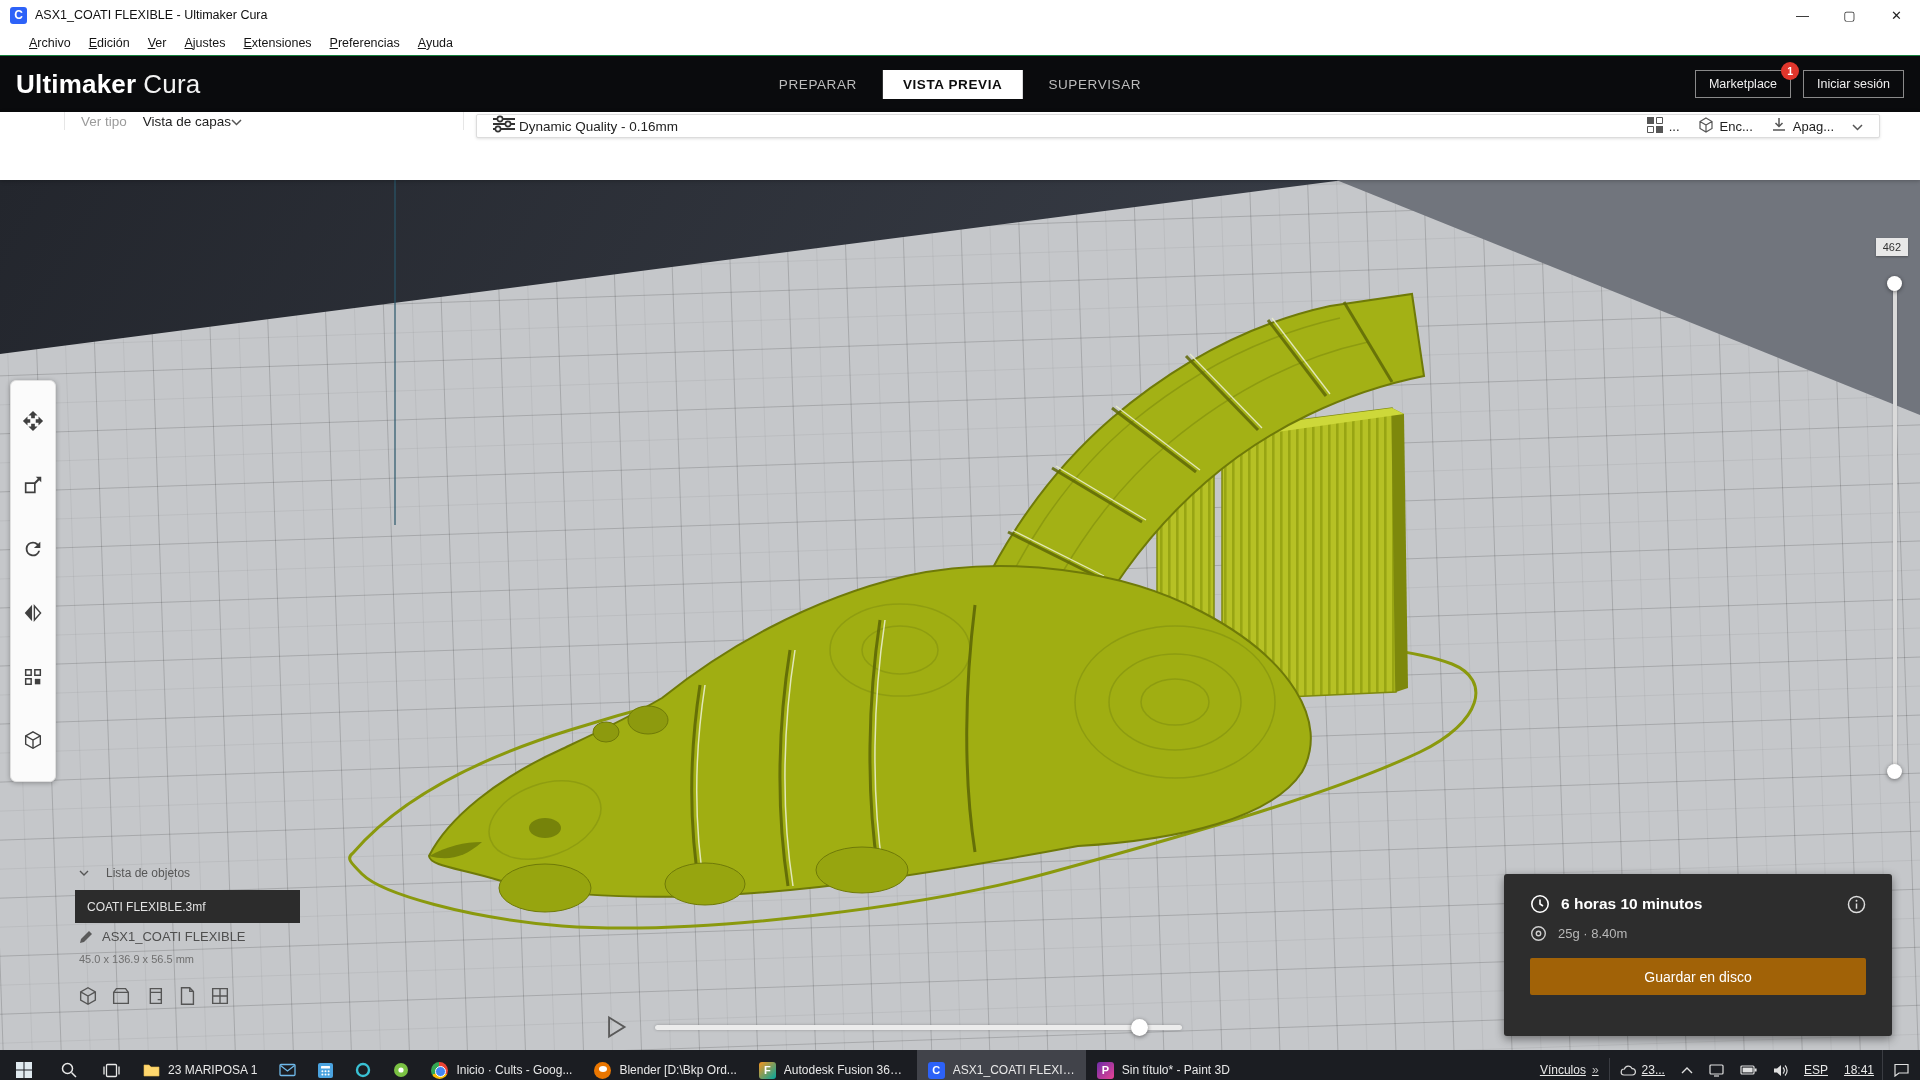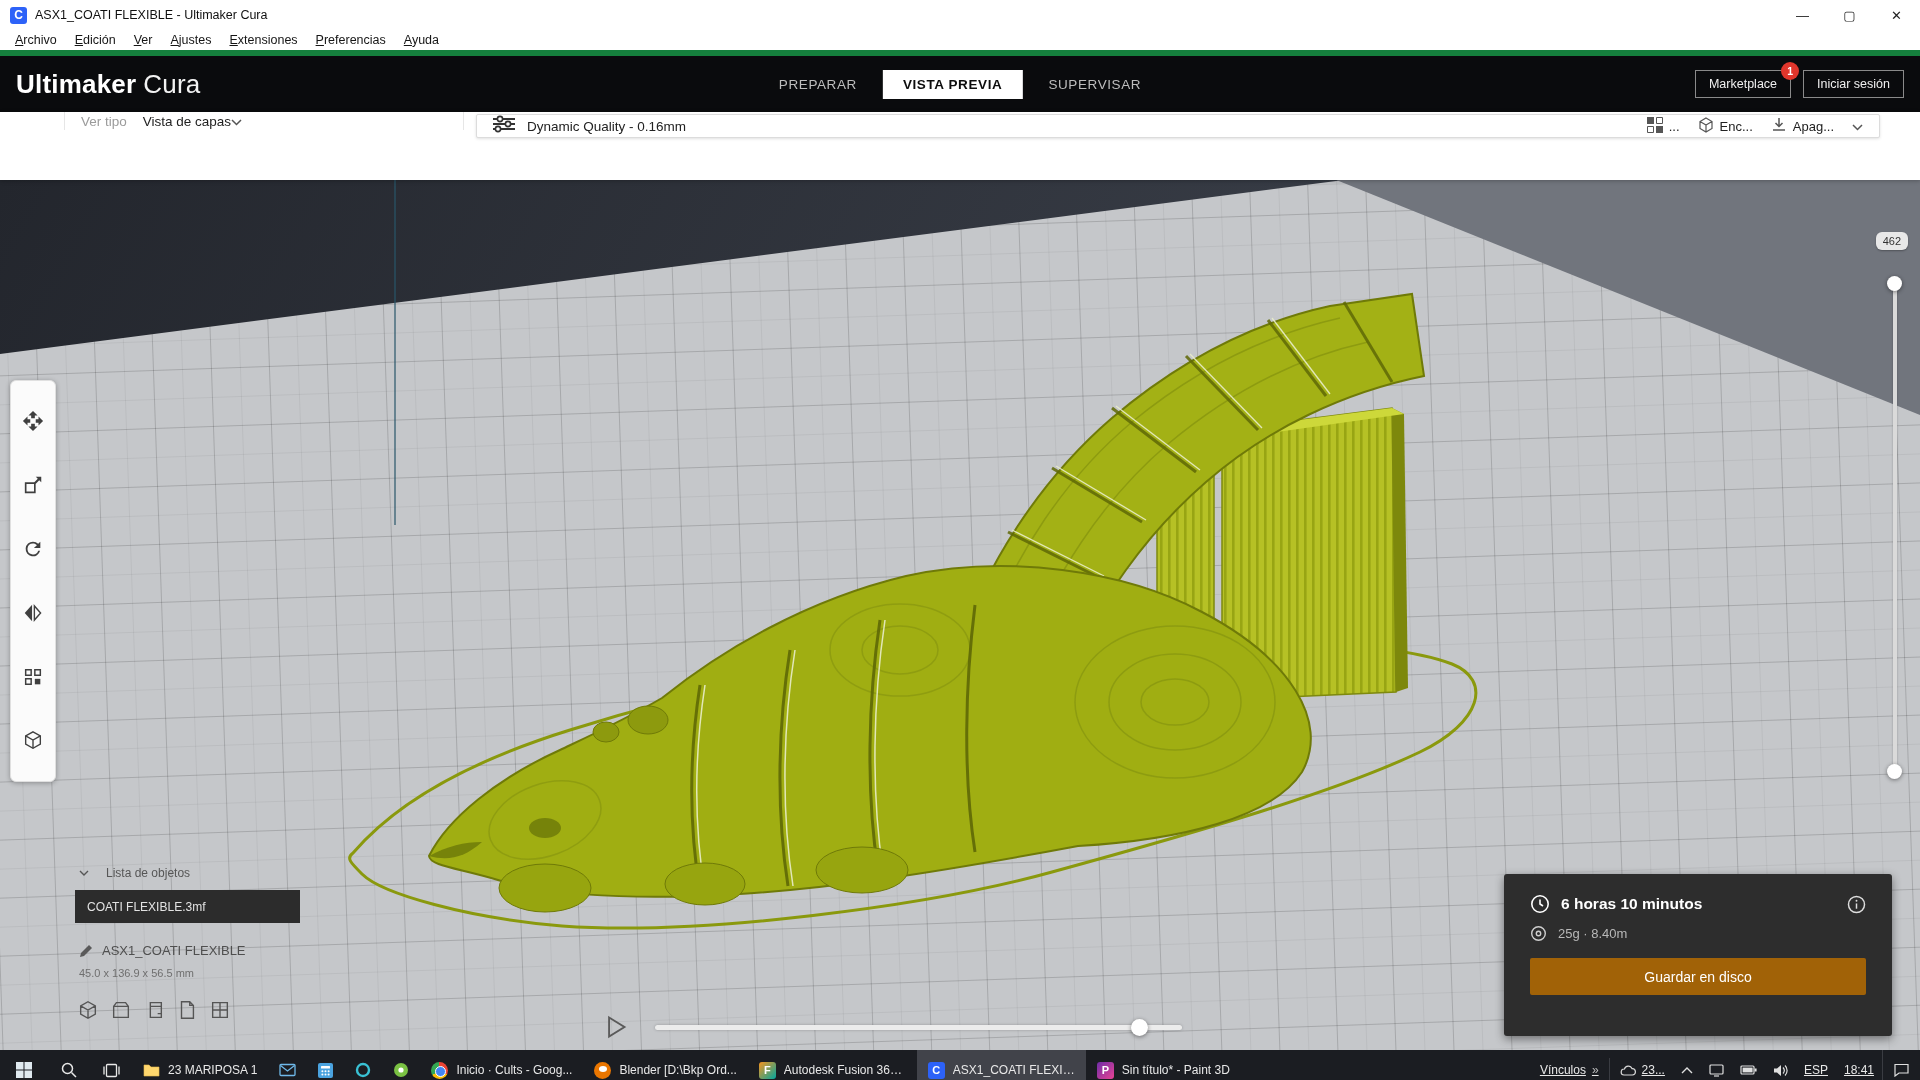--- a/index.html
+++ b/index.html
@@ -12,22 +12,22 @@
   
   .titlebar { height:30px; background:#ffffff; display:flex; align-items:center; }
   .app-icon { width:17px; height:17px; border-radius:3px; background:#2d62f8; color:#fff;
     font-size:12px; font-weight:bold; display:flex; align-items:center; justify-content:center;
     margin:0 8px 0 10px; }
   .wtitle { font-size:12.5px; color:#101010; }
   .win-controls { margin-left:auto; display:flex; height:100%; }
   .win-btn { width:47px; display:flex; align-items:center; justify-content:center;
     font-size:13px; color:#222; }
   
-  .menubar { height:26px; background:#ffffff; border-bottom:6px solid #15803d;
-    display:flex; align-items:center; padding-left:6px; }
+  .menubar { height:26px; background:#ffffff; border-bottom:1px solid #15803d;
+    display:flex; align-items:center; padding-left:20px; }
   .menu-item { padding:0 9px; font-size:12.5px; color:#151515; }
   .menu-item:first-letter { text-decoration:underline; }
   
   .header { height:56px; background:#0a0b0d; display:flex; align-items:center;
     padding:0 16px; position:relative; }
   .logo { color:#fff; font-size:26px; letter-spacing:.2px; white-space:nowrap; }
   .logo .heavy { font-weight:bold; }
   .logo .light { font-weight:normal; opacity:.95; margin-left:7px; }
   .header-tabs { position:absolute; left:50%; transform:translateX(-50%);
     display:flex; align-items:center; gap:6px; }
@@ -41,21 +41,21 @@
     justify-content:center; font-weight:bold; }
   
   .stagemenu { height:68px; background:#ffffff; display:flex; align-items:flex-start;
     position:relative; z-index:6; box-shadow:0 1px 4px rgba(0,0,0,.25); }
   .dropdown { display:flex; align-items:center; padding:0 16px; border-right:1px solid #e6e6e6; }
   .dd1 { margin-left:64px; border-left:1px solid #e6e6e6; width:400px; }
   .dd2 { width:818px; }
   .dd-label { color:#9b9b9b; font-size:13.5px; margin-right:16px; white-space:nowrap; }
   .dd-value { color:#222; font-size:13.5px; white-space:nowrap; }
   .print-settings { margin-left:12px; margin-right:40px; flex:1; display:flex; align-items:center;
-    gap:12px; padding:0 16px; border:1px solid #dcdcdc; border-radius:2px;
+    gap:4px; padding:0 16px; border:1px solid #dcdcdc; border-radius:2px;
     box-shadow:0 1px 3px rgba(0,0,0,.12); background:#fff; margin-top:2px; margin-bottom:2px; }
   .ps-profile { color:#222; font-size:13.5px; white-space:nowrap; }
   .ps-item { display:flex; align-items:center; gap:6px; color:#222; font-size:13px; white-space:nowrap; }
   .ps-group { margin-left:auto; display:flex; align-items:center; gap:18px; }
   
   .viewport { position:relative; height:870px; background:#c5c7ca; overflow:hidden; }
   .floor { position:absolute; inset:-70px; background:#c5c7ca;
     background-image:
       linear-gradient(to right, rgba(0,0,0,.11) 1px, transparent 1px),
       linear-gradient(to bottom, rgba(0,0,0,.11) 1px, transparent 1px),
@@ -69,40 +69,40 @@
     clip-path:polygon(69.6% 0, 100% 0, 100% 27%); }
   .vline { position:absolute; left:394px; top:0; width:2px; height:345px;
     background:rgba(40,85,105,.6); }
   .model-svg { position:absolute; inset:0; width:1920px; height:870px; }
   
   .tools { position:absolute; left:10px; top:200px; width:46px; background:#fbfbfb;
     border:1px solid #e0e0e0; border-radius:6px; box-shadow:0 1px 5px rgba(0,0,0,.3);
     padding:8px 0; display:flex; flex-direction:column; }
   .tool { height:64px; display:flex; align-items:center; justify-content:center; }
   
-  .layer-badge { position:absolute; right:12px; top:52px; background:#e8e8e8; color:#333;
-    font-size:11px; padding:3px 7px; border-radius:6px; box-shadow:0 1px 2px rgba(0,0,0,.3); }
+  .layer-badge { position:absolute; right:12px; top:58px; background:#e8e8e8; color:#333;
+    font-size:11px; padding:3px 7px; border-radius:0; box-shadow:0 1px 2px rgba(0,0,0,.3); }
   .layer-track { position:absolute; right:23px; top:100px; width:4px; height:496px;
     background:#dadada; border-radius:2px; box-shadow:0 0 2px rgba(0,0,0,.3); }
   .round-handle { position:absolute; width:15px; height:15px; border-radius:50%;
     background:#ffffff; box-shadow:0 1px 4px rgba(0,0,0,.45); }
   .lh-top { right:18px; top:96px; }
   .lh-bottom { right:18px; top:584px; }
   
   .play-btn { position:absolute; left:602px; top:834px; width:26px; height:26px; }
   .sim-track { position:absolute; left:655px; top:845px; width:527px; height:5px;
     background:#ececec; border-radius:3px; box-shadow:0 0 3px rgba(0,0,0,.25); }
   .sim-handle { left:1131px; top:839px; position:absolute; width:17px; height:17px;
     border-radius:50%; background:#fff; box-shadow:0 1px 4px rgba(0,0,0,.45); }
   
   .objlist { position:absolute; left:75px; top:686px; width:260px; }
   .obj-header { display:flex; align-items:center; gap:17px; color:#565656; font-size:12px; padding-left:4px; }
   .obj-item { margin-top:10px; background:#2c2c2c; color:#e3e3e3; height:33px; width:225px;
     display:flex; align-items:center; padding:0 12px; font-size:12px; }
-  .obj-edit { margin-top:20px; display:flex; align-items:center; gap:9px; color:#4f4f4f;
+  .obj-edit { margin-top:6px; display:flex; align-items:center; gap:9px; color:#4f4f4f;
     font-size:13px; padding-left:4px; }
   .obj-dims { margin-top:9px; color:#6f6f6f; font-size:11px; padding-left:4px; }
   .obj-icons { margin-top:20px; display:flex; gap:11px; padding-left:2px; }
   
   .summary { position:absolute; left:1504px; top:694px; width:388px; height:162px;
     background:#2d2d2d; border-radius:3px; box-shadow:0 3px 10px rgba(0,0,0,.45);
     padding:20px 26px; color:#fff; }
   .sum-row1 { display:flex; align-items:center; gap:11px; }
   .sum-time { font-size:15.5px; font-weight:bold; }
   .sum-info { margin-left:auto; display:flex; }

